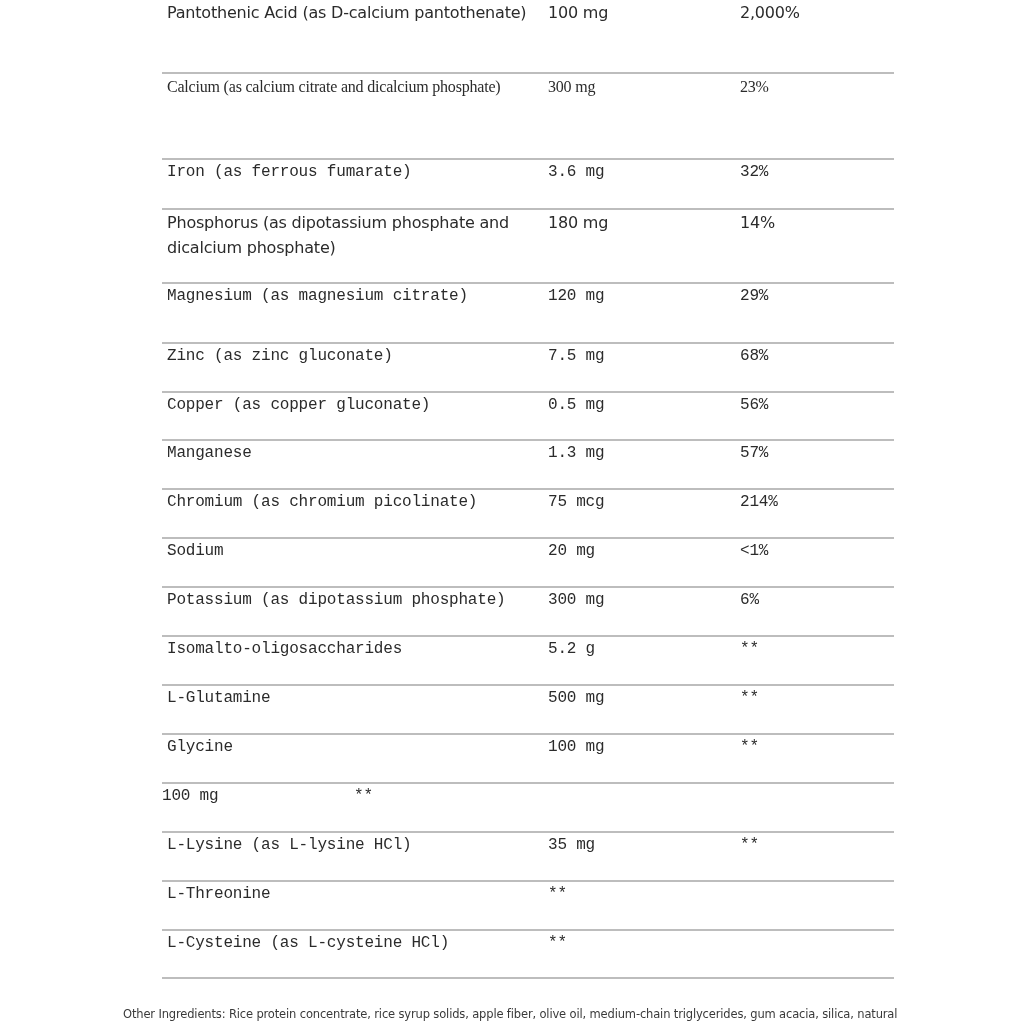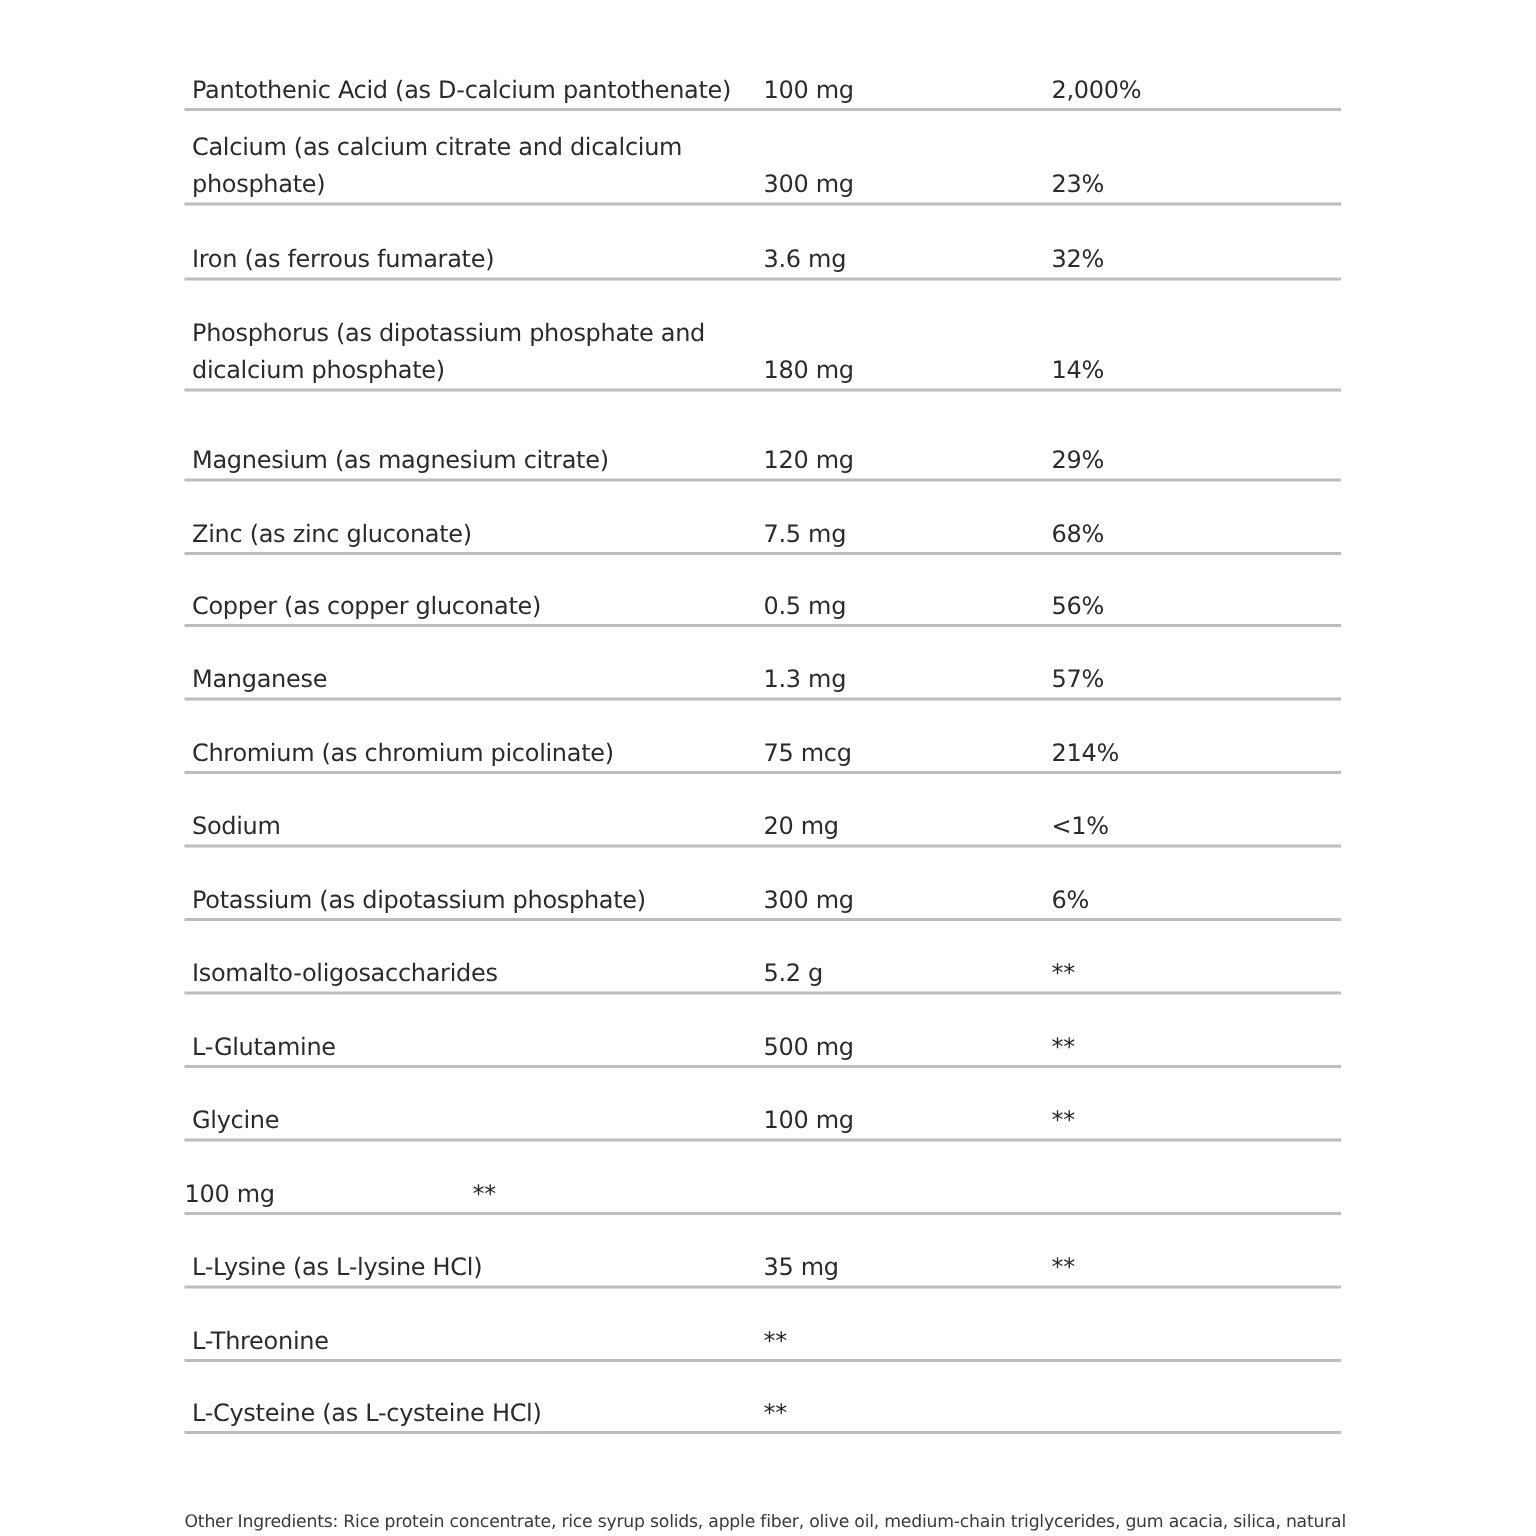--- a/index.html
+++ b/index.html
@@ -16,41 +16,42 @@
     color: #2b2b2b;
   }
   .facts {
     position: absolute;
     left: 123px;
     top: 0;
     width: 771px;
   }
   .row {
     display: flex;
-    align-items: flex-end;
+    align-items: flex-start;
     border-bottom: 2px solid #bdbdbd;
     box-sizing: border-box;
     font-size: 16px;
     line-height: 25px;
     letter-spacing: -0.2px;
+    margin-left: 39px;
   }
   .row .name {
     width: 386px;
     padding-left: 5px;
     box-sizing: border-box;
     padding-right: 8px;
   }
   .row .amount {
     width: 192px;
   }
   .row .dv {
     flex: 1;
   }
   .r-double { height: 74px; }
-  .r-single { height: 49px; }
+  .r-single { height: 49px; font-family: Liberation Mono, monospace; }
   .footnote {
     position: absolute;
     left: 123px;
     top: 1004px;
     width: 780px;
     font-size: 11.5px;
     line-height: 21px;
     color: #3a3a3a;
     letter-spacing: -0.15px;
   }
@@ -63,21 +64,21 @@
 </style>
 </head>
 <body>
 
 <div class="facts">
   <div class="row r-double" style="height:74px;">
     <div class="name">Pantothenic Acid (as D-calcium pantothenate)</div>
     <div class="amount">100 mg</div>
     <div class="dv">2,000%</div>
   </div>
-  <div class="row r-double" style="height:63px;">
+  <div class="row r-double" style="height:86px;font-family:Liberation Serif, serif;">
     <div class="name">Calcium (as calcium citrate and dicalcium phosphate)</div>
     <div class="amount">300 mg</div>
     <div class="dv">23%</div>
   </div>
   <div class="row r-single" style="height:50px;">
     <div class="name">Iron (as ferrous fumarate)</div>
     <div class="amount">3.6 mg</div>
     <div class="dv">32%</div>
   </div>
   <div class="row r-double" style="height:74px;">

